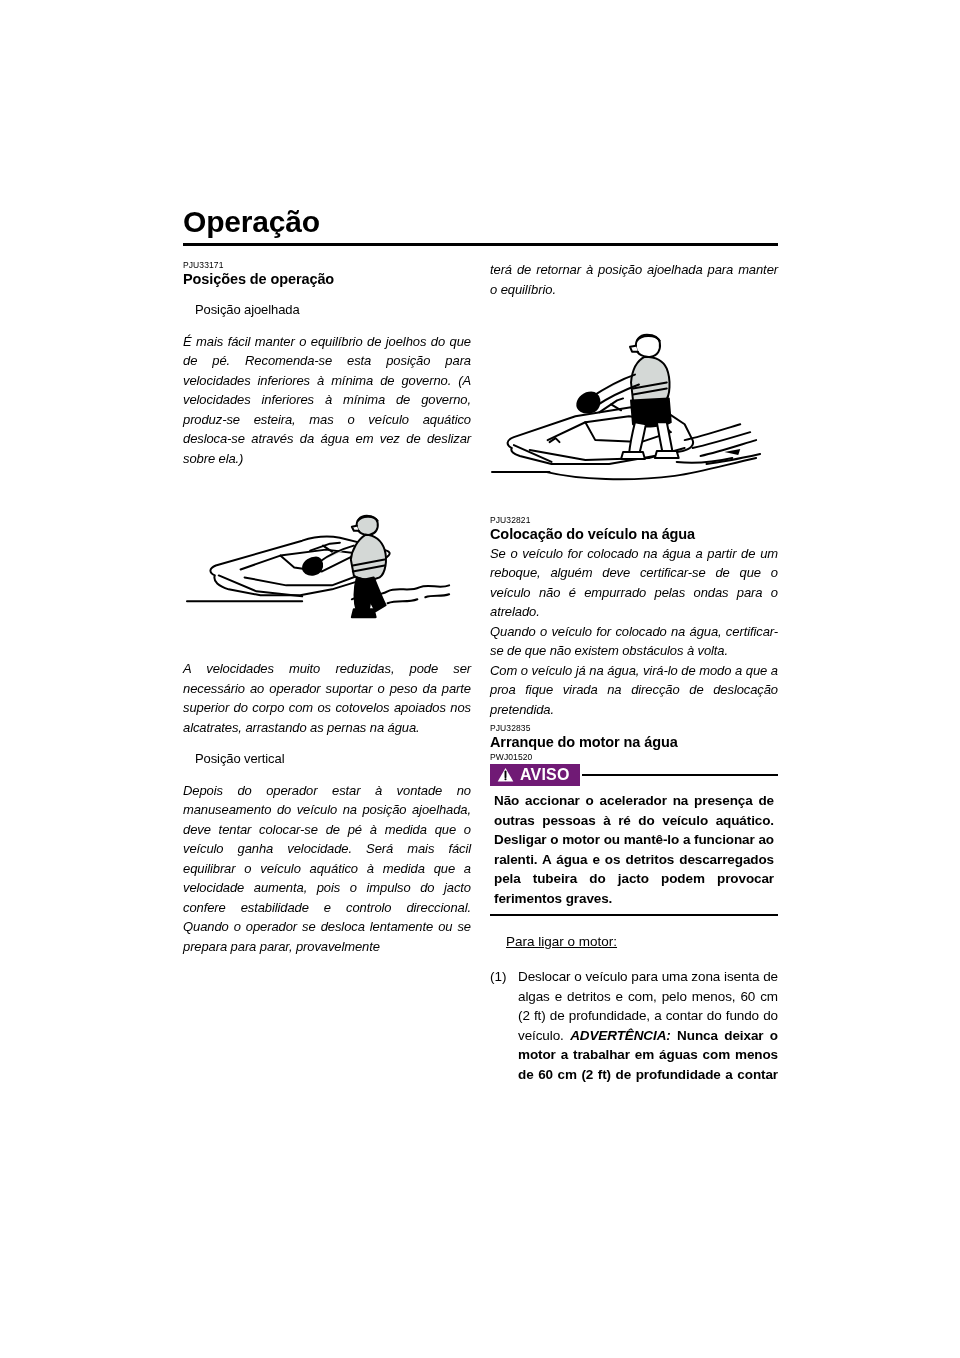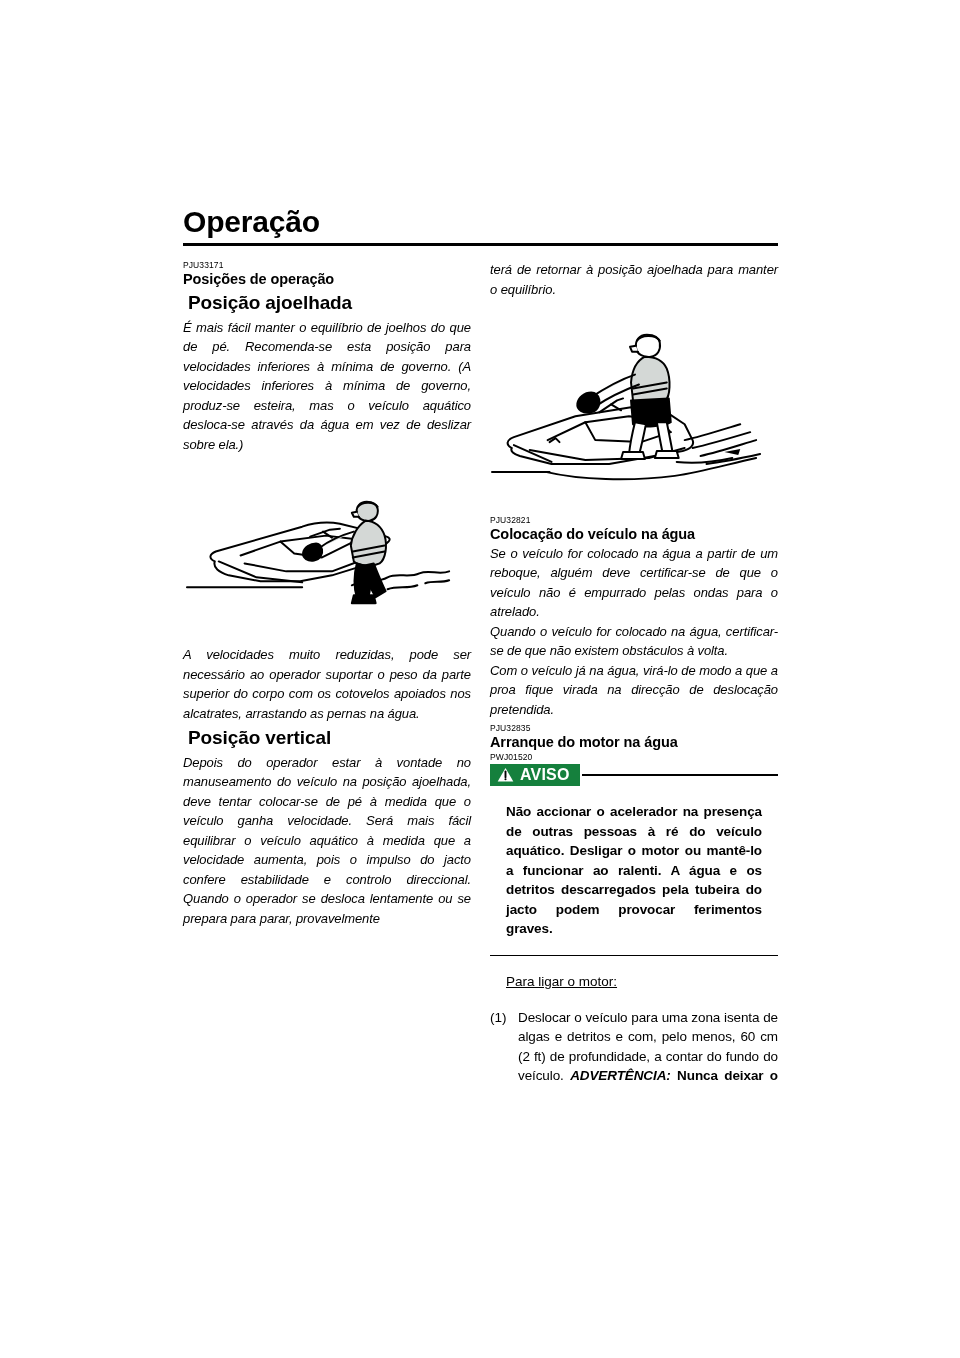--- a/index.html
+++ b/index.html
@@ -56,24 +56,24 @@
     font-weight: normal;
   }
   h2.section-title {
     font-size: 14.5px;
     font-weight: bold;
     line-height: 17px;
     margin: 0 0 1px 0;
     letter-spacing: -0.1px;
   }
   h3.sub-title {
-    font-size: 19px;
-    font-weight: bold;
-    line-height: 19.5px;
-    margin: 5px;
+    font-size: 13px;
+    font-weight: normal;
+    line-height: 19.5px;
+    margin: 12px;
     letter-spacing: -0.1px;
   }
   p.body {
     font-size: 13px;
     line-height: 19.5px;
     margin: 0;
     text-align: justify;
     letter-spacing: -0.1px;
     hyphens: none;
     font-style: italic;
@@ -86,21 +86,21 @@
   }
   .figure svg { display: block; width: 100%; height: auto; }
 
   
   .warn-head {
     display: flex;
     align-items: center;
     margin: 2px 0 5px 0;
   }
   .warn-badge {
-    background: #15803d;
+    background: #701a75;
     color: #ffffff;
     display: flex;
     align-items: center;
     gap: 6px;
     padding: 2px 10px 3px 7px;
     height: 22px;
     box-sizing: border-box;
   }
   .warn-badge .tri { display:block; }
   .warn-badge-label {
@@ -112,21 +112,21 @@
   .warn-rule-right {
     flex: 1 1 auto;
     height: 1.5px;
     background: #000000;
     margin-left: 2px;
   }
   p.warn-text {
     font-size: 13.5px;
     line-height: 19.5px;
     font-weight: bold;
-    margin: 16px;
+    margin: 4px;
     text-align: justify;
     letter-spacing: -0.1px;
   }
   .warn-rule-bottom {
     width: 288px;
     height: 1.5px;
     background: #000000;
     margin: 6px 0 6px 0;
   }
   .procedure-lead {

